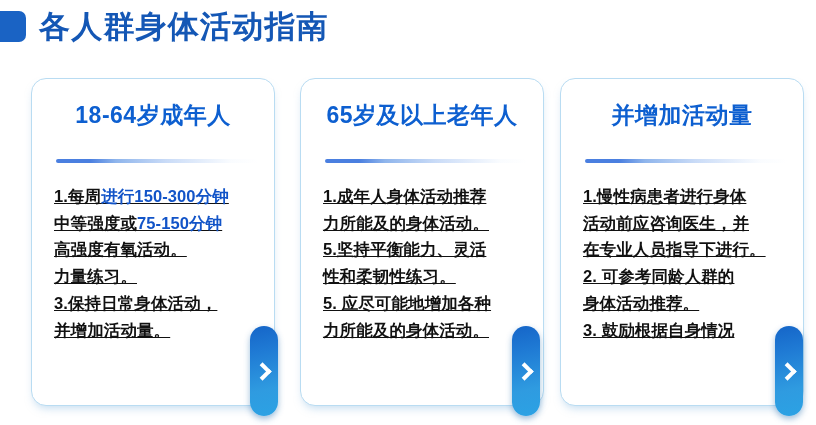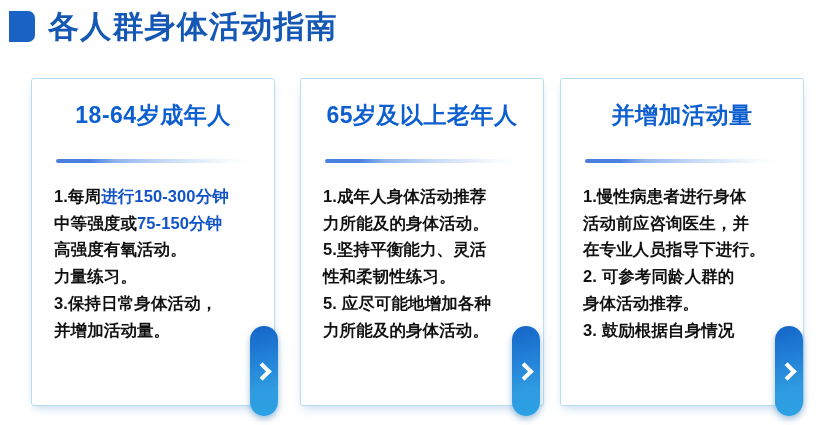--- a/index.html
+++ b/index.html
@@ -11,21 +11,21 @@
     height: 425px;
     background: #ffffff;
     font-family: "Liberation Sans", "DejaVu Sans", sans-serif;
     overflow: hidden;
     position: relative;
   }
 
   
   .page-header {
     position: absolute;
-    left: 9px;
+    left: 0;
     top: 4px;
     height: 44px;
     display: flex;
     align-items: center;
   }
   .header-accent {
     width: 26px;
     height: 31px;
     background: #1a63c4;
     border-radius: 0 7px 7px 0;
@@ -50,21 +50,21 @@
     height: 332px;
   }
 
   .card {
     position: absolute;
     top: 0;
     width: 244px;
     height: 328px;
     background: #ffffff;
     border: 1.5px solid #b9dcf2;
-    border-radius: 3px;
+    border-radius: 15px;
     box-sizing: border-box;
     box-shadow: 0 5px 9px -3px rgba(135, 185, 225, 0.50);
   }
   .card-0 { left: 31px; }
   .card-1 { left: 300px; }
   .card-2 { left: 560px; }
 
   .card-title {
     position: absolute;
     left: 0;
@@ -99,21 +99,21 @@
     left: 22px;
     right: 14px;
     top: 104px;
     font-size: 16.5px;
     font-weight: bold;
     color: #111111;
     line-height: 1.62;
     letter-spacing: 0.1px;
   }
   .card-body .hl { color: #1254c8; }
-  .card-body .ln { display: block; white-space: nowrap; }
+  .card-body .ln { display: block; white-space: nowrap; text-decoration: underline; }
 
   
   .arrow-btn {
     position: absolute;
     top: 248px;
     width: 28px;
     height: 90px;
     border-radius: 14px;
     background: linear-gradient(168deg, #1565c8 0%, #1f7ad4 28%, #2f9be0 70%, #2ba2e4 100%);
     box-shadow: 0 3px 6px rgba(40, 110, 175, 0.45);

